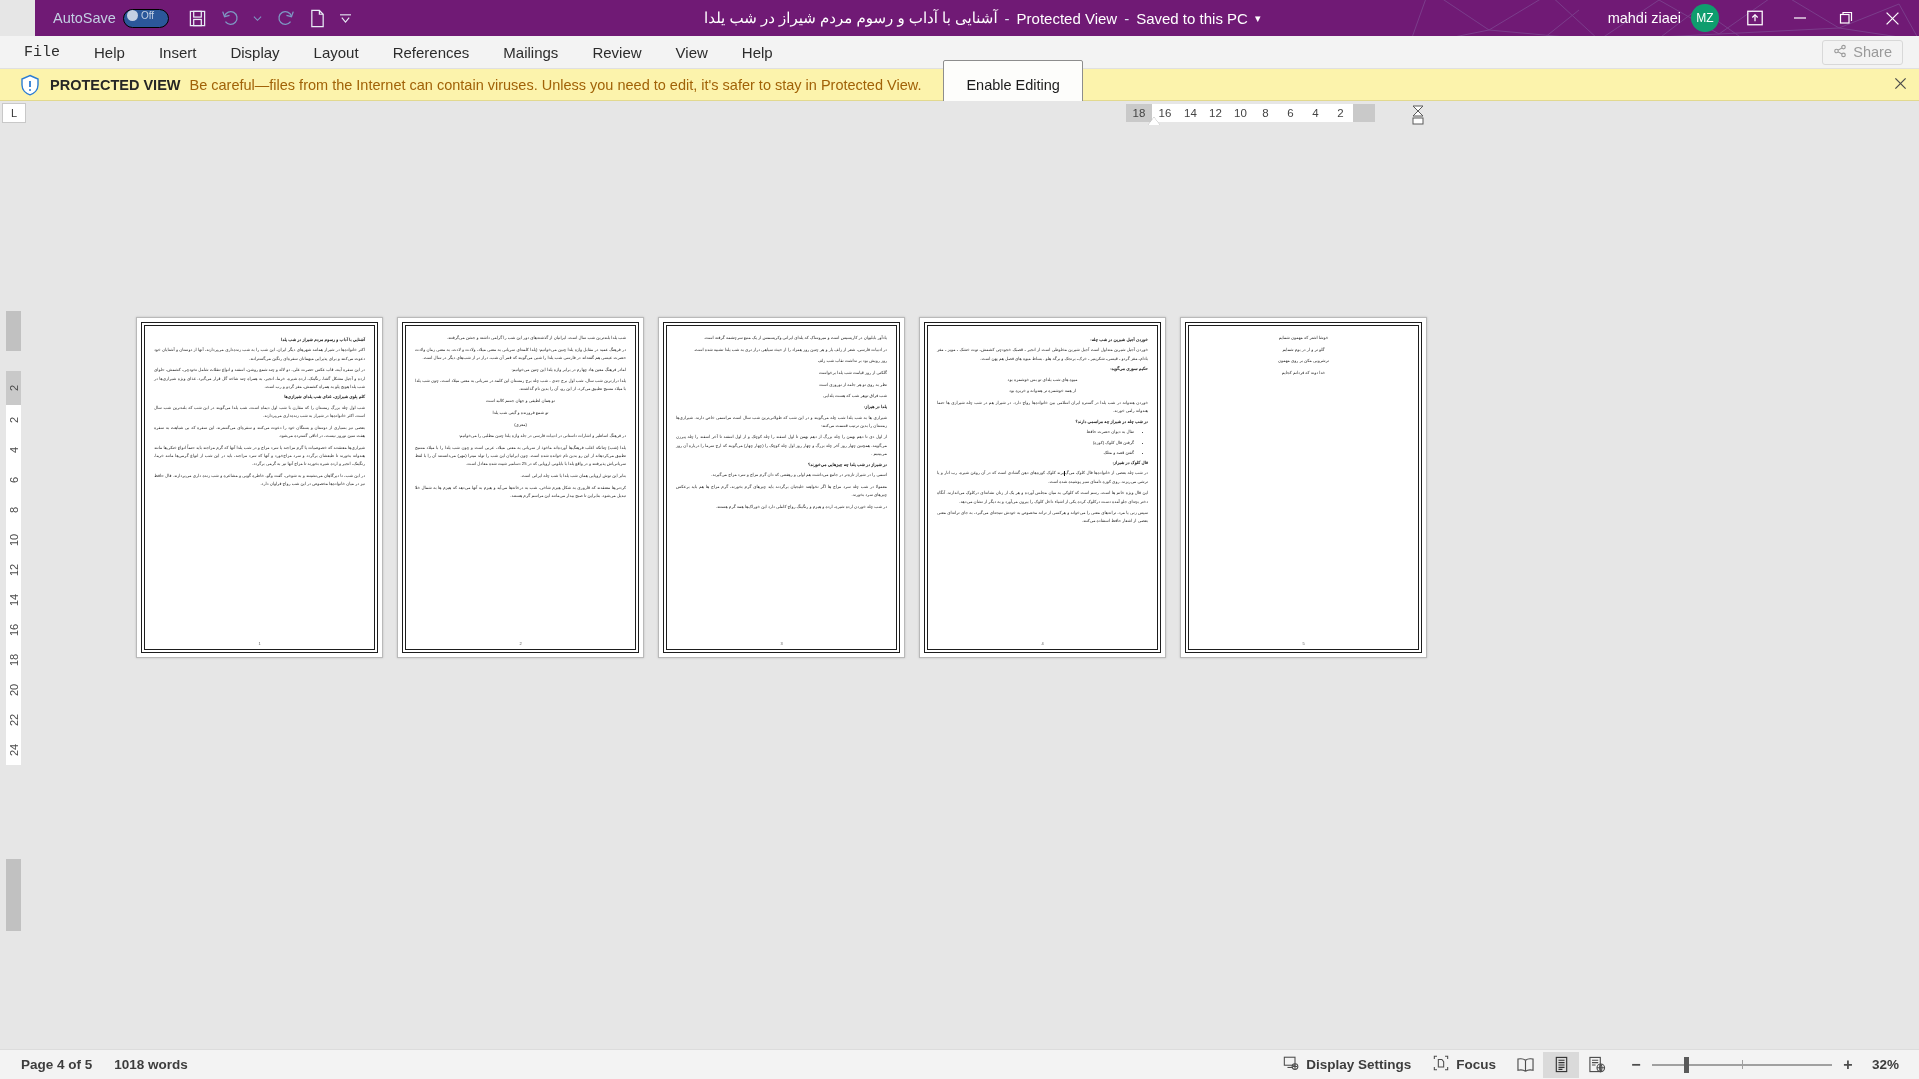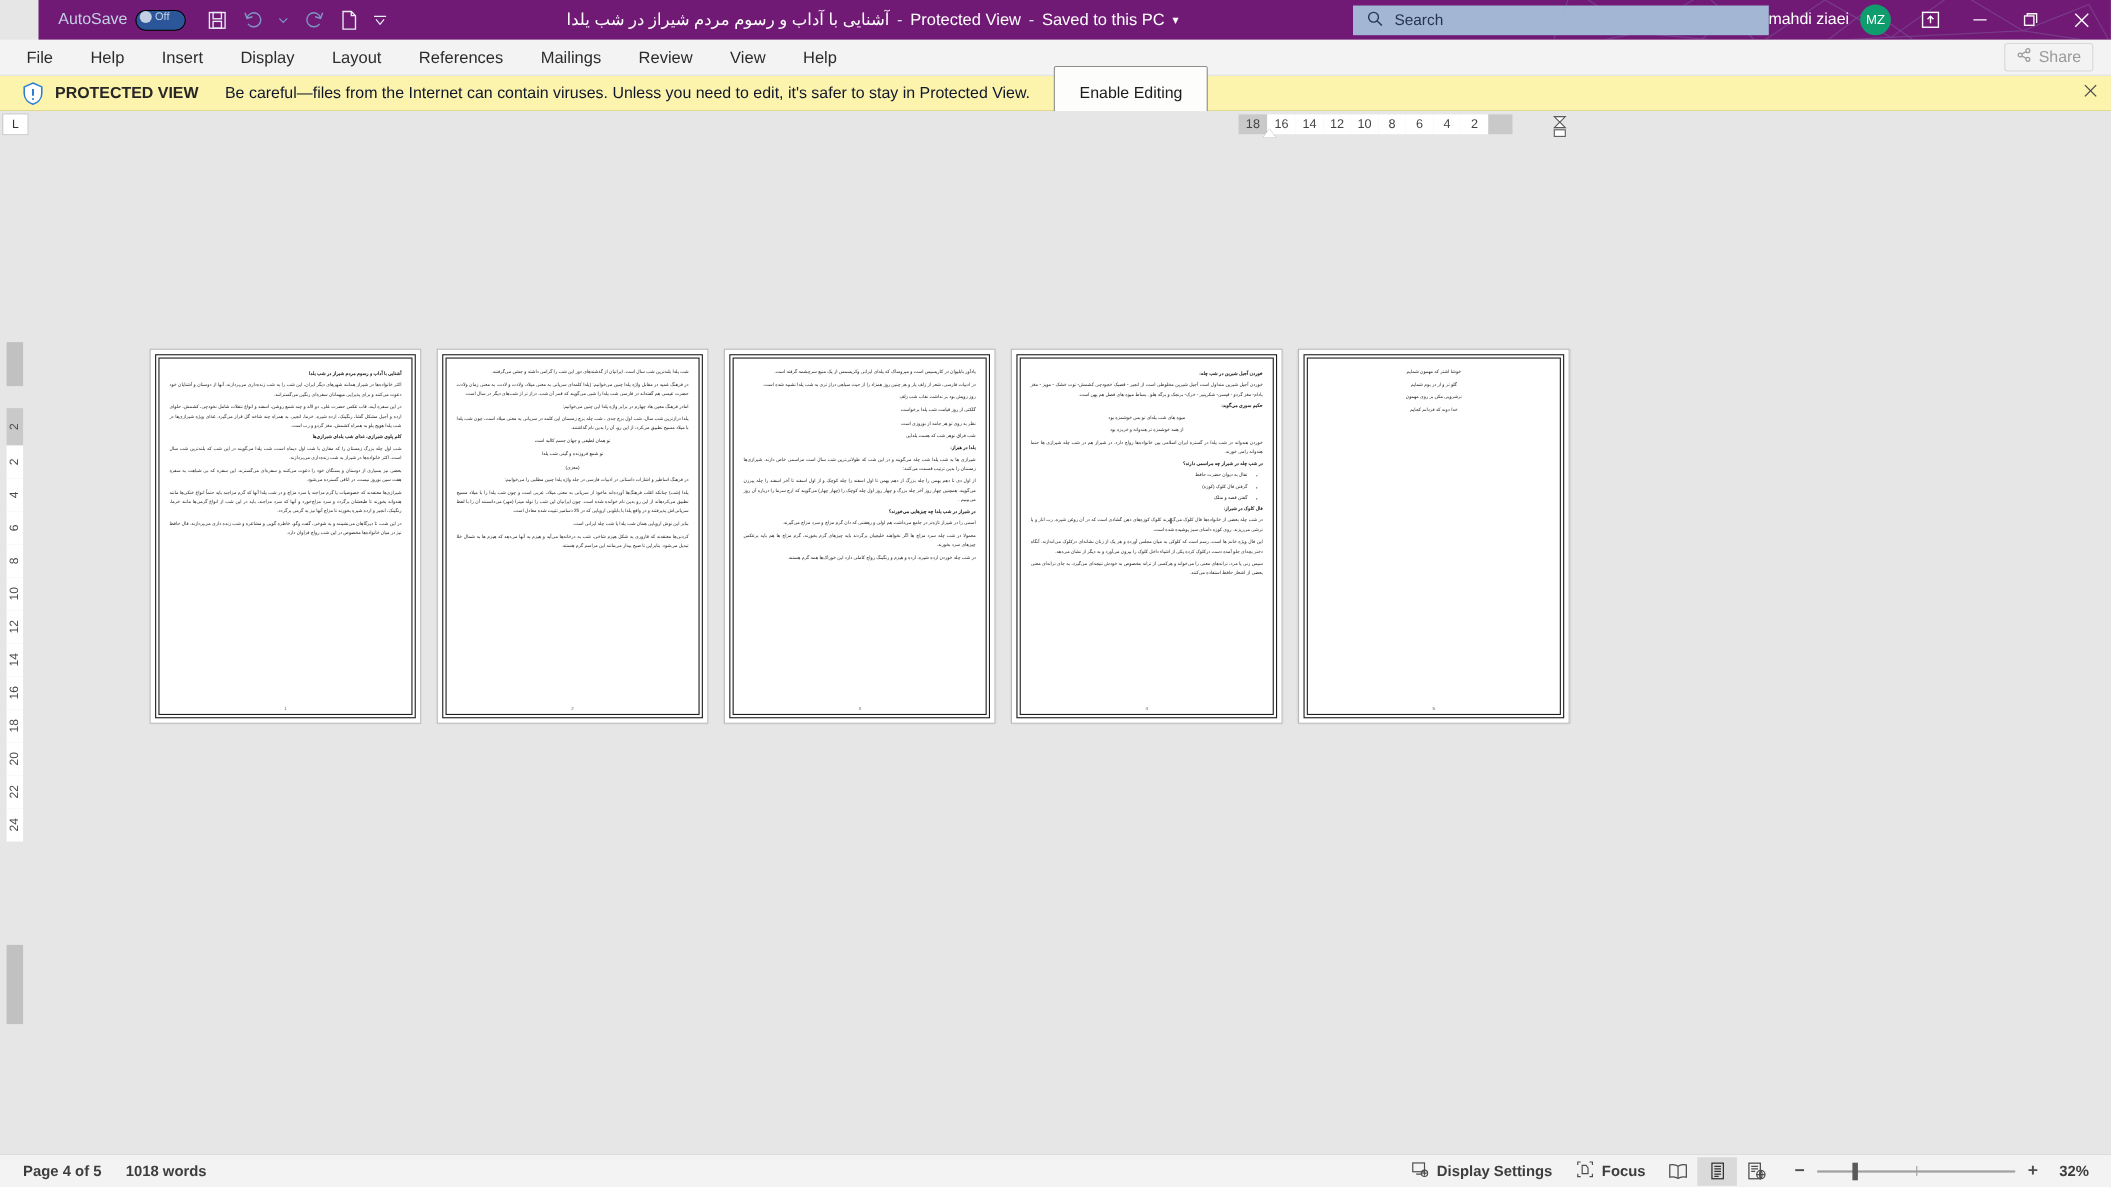--- a/index.html
+++ b/index.html
@@ -85,41 +85,41 @@
     height: 33px; min-height: 33px;
     background: #f3f3f3;
     display: flex; align-items: center;
     border-bottom: 1px solid #e0e0e0;
   }
   .tab {
     font-size: 15px; color: #2c2c2c;
     padding: 4px 16px; margin-right: 2px;
     border-radius: 3px;
   }
-  .tab.first { margin-left: 8px; }
+  .tab.first { margin-left: 8px; font-family: Liberation Mono, monospace; }
   .share {
     margin-left: auto; margin-right: 16px;
     display: flex; align-items: center; gap: 6px;
     font-size: 14.5px; color: #9a9a9a;
     border: 1px solid #d8d8d8; border-radius: 3px;
     padding: 3px 10px;
   }
 
   
   .pvbar {
     height: 32px; min-height: 32px;
     background: #fcf3ac;
     border-bottom: 1px solid #e2d98f;
     display: flex; align-items: center;
     padding: 0 12px;
     position: relative;
   }
   .pv-icon { margin: 0 10px 0 8px; display: flex; }
   .pv-strong { font-weight: bold; font-size: 14.5px; color: #262626; }
-  .pv-text { font-size: 14.5px; color: #0f172a; margin-left: 24px; }
+  .pv-text { font-size: 14.5px; color: #a16207; margin-left: 9px; }
   .enable-btn {
     margin-left: 22px;
     background: #fdfdfb; border: 1px solid #8d8d8d;
     font-size: 14.5px; color: #1c1c1c;
     padding: 16px 22px; border-radius: 2px;
   }
   .pv-close {
     position: absolute; right: 12px; top: 50%;
     transform: translateY(-50%);
     color: #4b4b4b; font-size: 16px;
@@ -338,29 +338,20 @@
 
   <div class="doctitle">
     <span class="fa">آشنایی با آداب و رسوم مردم شیراز در شب یلدا</span>
     <span class="cdot">-</span>
     <span>Protected View</span>
     <span class="cdot">-</span>
     <span>Saved to this PC</span>
     <span style="font-size:11px">▾</span>
   </div>
 
-  <div class="searchbox">
-    <span>
-      <svg width="16" height="16" viewBox="0 0 18 18" fill="none" stroke="#23354f" stroke-width="1.4">
-        <circle cx="7.5" cy="7.5" r="5"></circle>
-          <path d="M11.3 11.3 L16 16"></path>
-      </svg>
-    </span>
-    <span>Search</span>
-  </div>
 
   <div class="tb-right">
     <span class="username">mahdi ziaei</span>
     <span class="avatar">MZ</span>
     <span class="ribbon-icon">
       <svg width="18" height="18" viewBox="0 0 20 20" fill="none" stroke="#ffffff" stroke-width="1.4">
         <rect x="2" y="2.5" width="16" height="15"></rect>
         <path d="M10 13.5 V6.5"></path>
           <path d="M7 9.5 L10 6.5 L13 9.5"></path>
       </svg>

